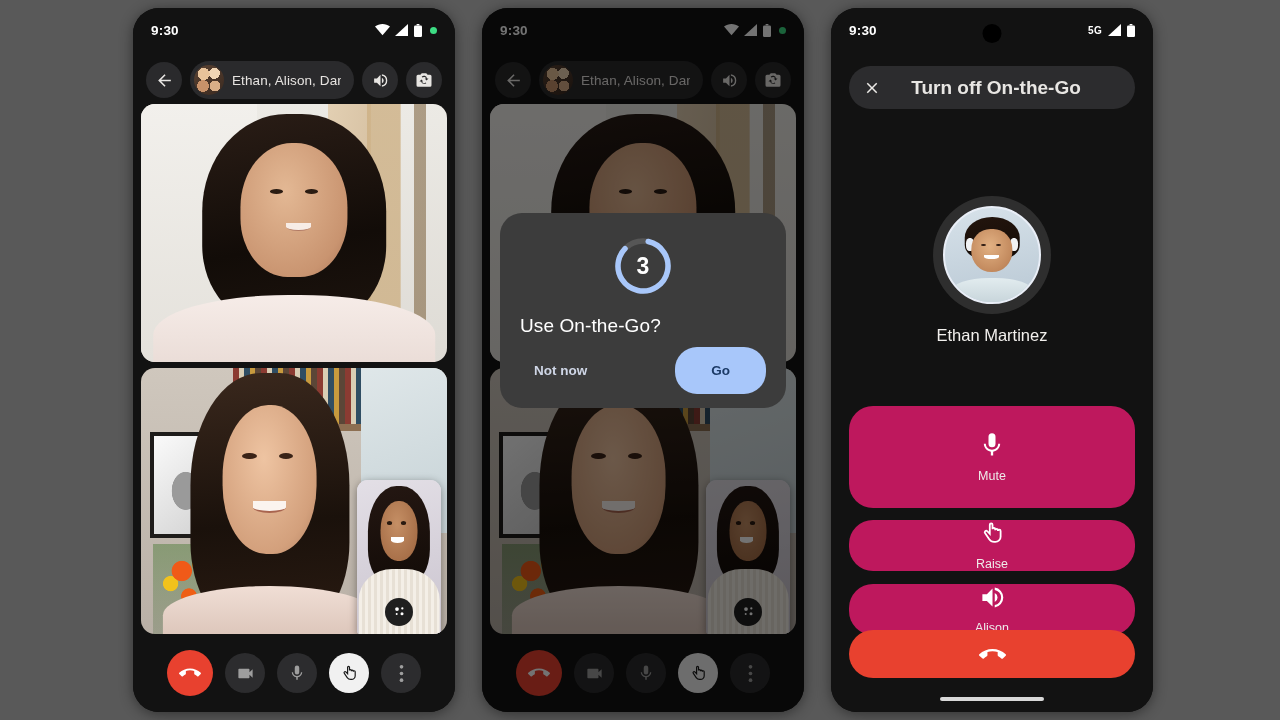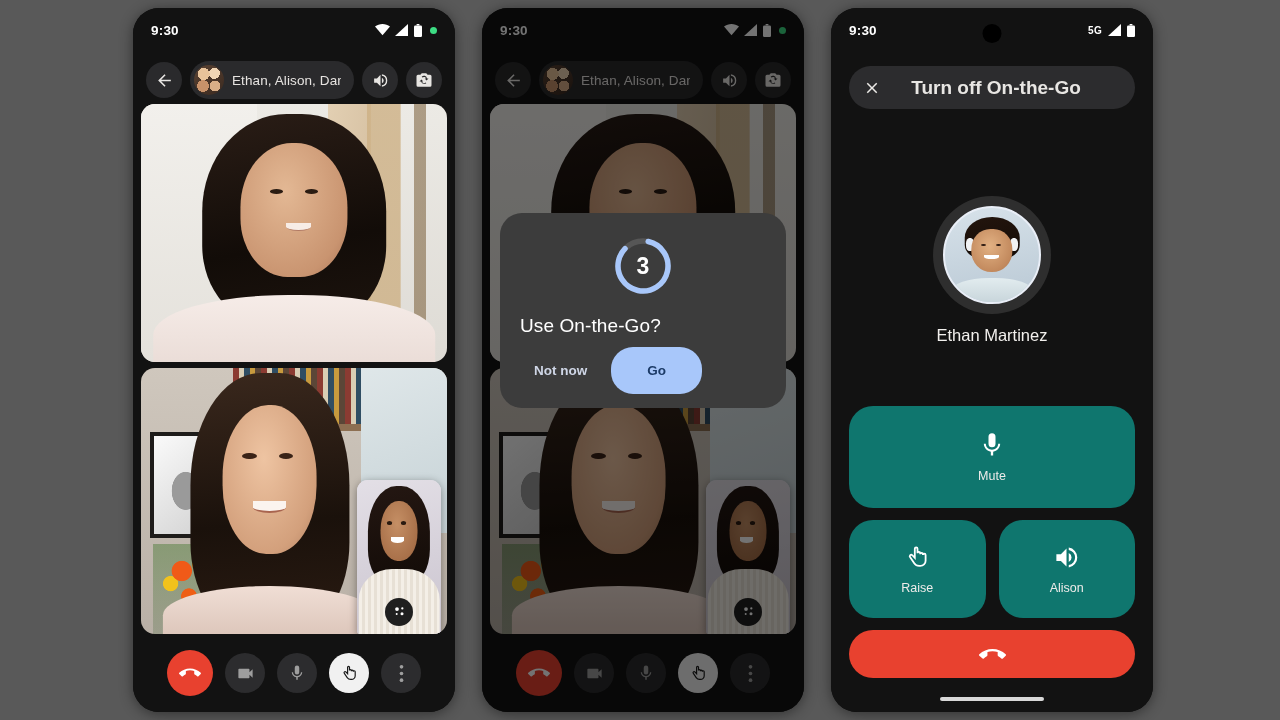--- a/index.html
+++ b/index.html
@@ -227,21 +227,21 @@
     background: #3c3c3c; border-radius: 22px; padding: 22px 20px 14px;
   }
   .ring-wrap { display: flex; justify-content: center; margin-bottom: 18px; }
   .ring { position: relative; width: 62px; height: 62px; }
   .ring .num {
     position: absolute; inset: 0; display: flex; align-items: center; justify-content: center;
     color: #fff; font-size: 23px; font-weight: 700;
   }
   .dlg-title { color: #fff; font-size: 19px; font-weight: 400; letter-spacing: .1px; margin-bottom: 10px; }
   .dlg-body { color: #d4d2cf; font-size: 12.5px; line-height: 1.45; margin-bottom: 22px; }
-  .dlg-actions { display: flex; align-items: center; justify-content: flex-start; gap: 10px; }
+  .dlg-actions { display: flex; align-items: center; justify-content: space-between; gap: 10px; }
   .btn-text {
     color: #cfd6e6; font-size: 13.5px; font-weight: 600; padding: 10px 14px;
     background: none; border: none; cursor: pointer; font-family: inherit;
   }
   .btn-filled {
     background: #a8c7fa; color: #1b3a66; font-size: 13.5px; font-weight: 600;
     border: none; border-radius: 22px; padding: 16px 36px; cursor: pointer; font-family: inherit;
   }
 
   
@@ -301,27 +301,27 @@
     position: absolute; left: 50%; bottom: -4%; transform: translateX(-50%);
     width: 86%; height: 30%; border-radius: 46% 46% 0 0;
     background: linear-gradient(180deg,#e2ecef,#c4d2d8);
   }
   .otg-name {
     position: absolute; top: 318px; left: 0; right: 0; text-align: center;
     color: #f2f0ed; font-size: 16.5px; font-weight: 500;
   }
   .otg-grid { position: absolute; left: 18px; right: 18px; top: 398px; }
   .big-btn {
-    background: #0f766e; border-radius: 24px;
+    background: #be185d; border-radius: 24px;
     display: flex; flex-direction: column; align-items: center; justify-content: center;
     gap: 10px; cursor: pointer; border: none; font-family: inherit; text-align: right;
   }
   .big-btn .bl { color: #eeecea; font-size: 12.5px; }
   #btn-mute { width: 100%; height: 102px; margin-bottom: 12px; }
-  .row2 { display: flex; gap: 13px; }
+  .row2 { display: flex; gap: 13px; flex-direction: column; }
   .row2 .big-btn { flex: 1; height: 98px; }
   .otg-end {
     position: absolute; left: 18px; right: 18px; bottom: 34px; height: 48px;
     background: #e8412f; border-radius: 24px;
     display: flex; align-items: center; justify-content: center; border: none; cursor: pointer;
   }
   .home-ind {
     position: absolute; bottom: 11px; left: 50%; transform: translateX(-50%);
     width: 104px; height: 4px; border-radius: 2px; background: #d8d8d8;
   }

